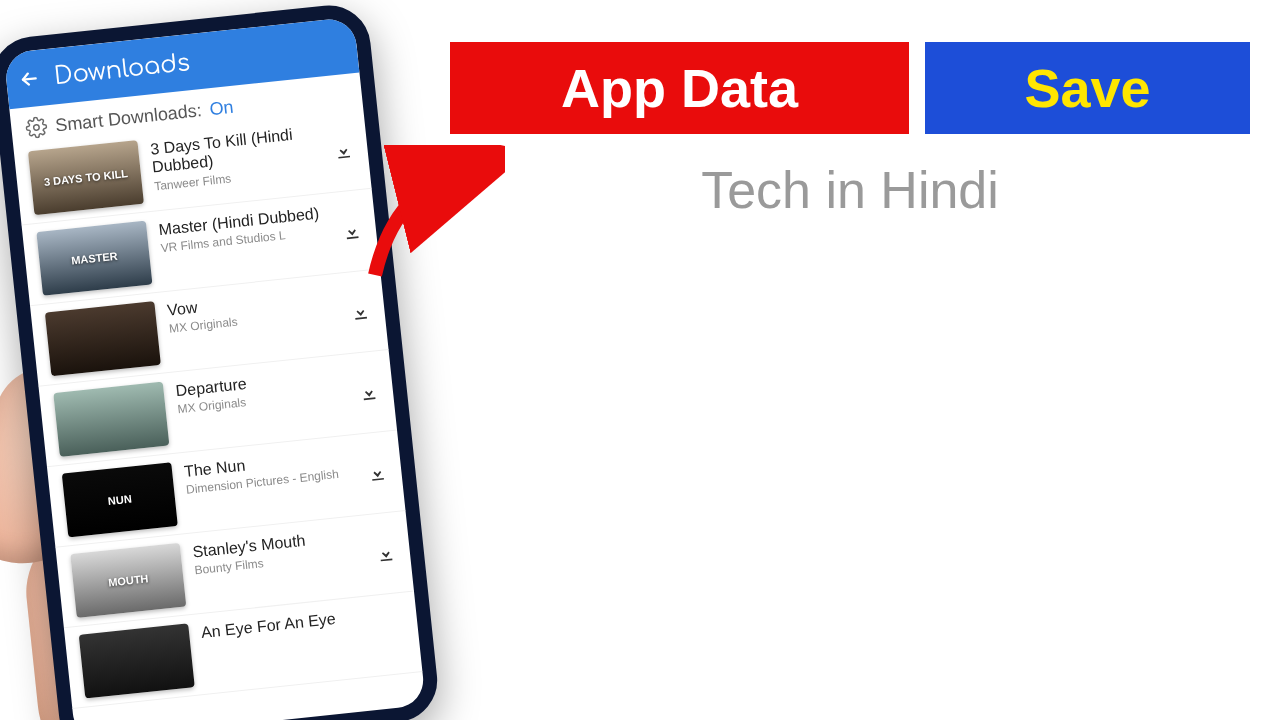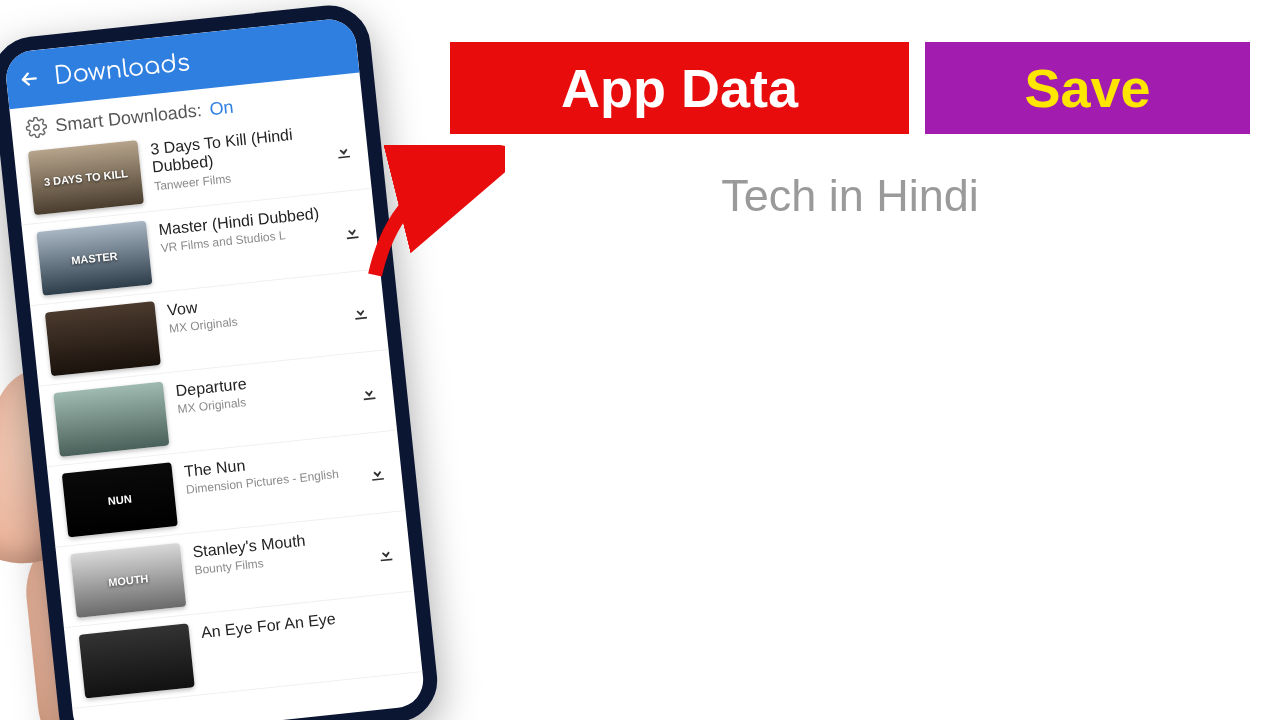--- a/index.html
+++ b/index.html
@@ -105,41 +105,41 @@
   .meta { flex: 1; min-width: 0; padding-top: 2px; }
   .title { font-size: 16px; color: #222; line-height: 1.15; }
   .sub   { font-size: 12px; color: #8b8b8b; margin-top: 2px; }
   .dl    { width: 20px; height: 20px; color: #333; align-self: center; }
 
   
   .banners {
     position: absolute;
     left: 450px; top: 42px;
     width: 800px;
-    display: flex; flex-direction: column; gap: 30px;
+    display: flex; flex-direction: column; gap: 20px;
   }
   .row { display: flex; gap: 16px; }
   .banner {
     display: flex; align-items: center; justify-content: center;
     font-weight: 700;
     padding: 6px 28px;
     height: 92px;
     font-size: 54px;
     font-family: Arial, Helvetica, sans-serif;
     white-space: nowrap;
   }
   .b-red   { background: #e90c0c; }
-  .b-blue  { background: #a21caf; }
+  .b-blue  { background: #1d4ed8; }
   .c-white { color: #ffffff; }
   .c-yellow{ color: #ffe600; }
   .c-green { color: #28e820; }
   .subtitle {
     margin-top: 6px;
     text-align: center;
-    font-size: 45px;
+    font-size: 52px;
     color: #9a9a9a;
     font-weight: 400;
   }
 
   
   .arrow {
     position: absolute;
     left: 355px; top: 145px;
     width: 150px; height: 150px;
   }

